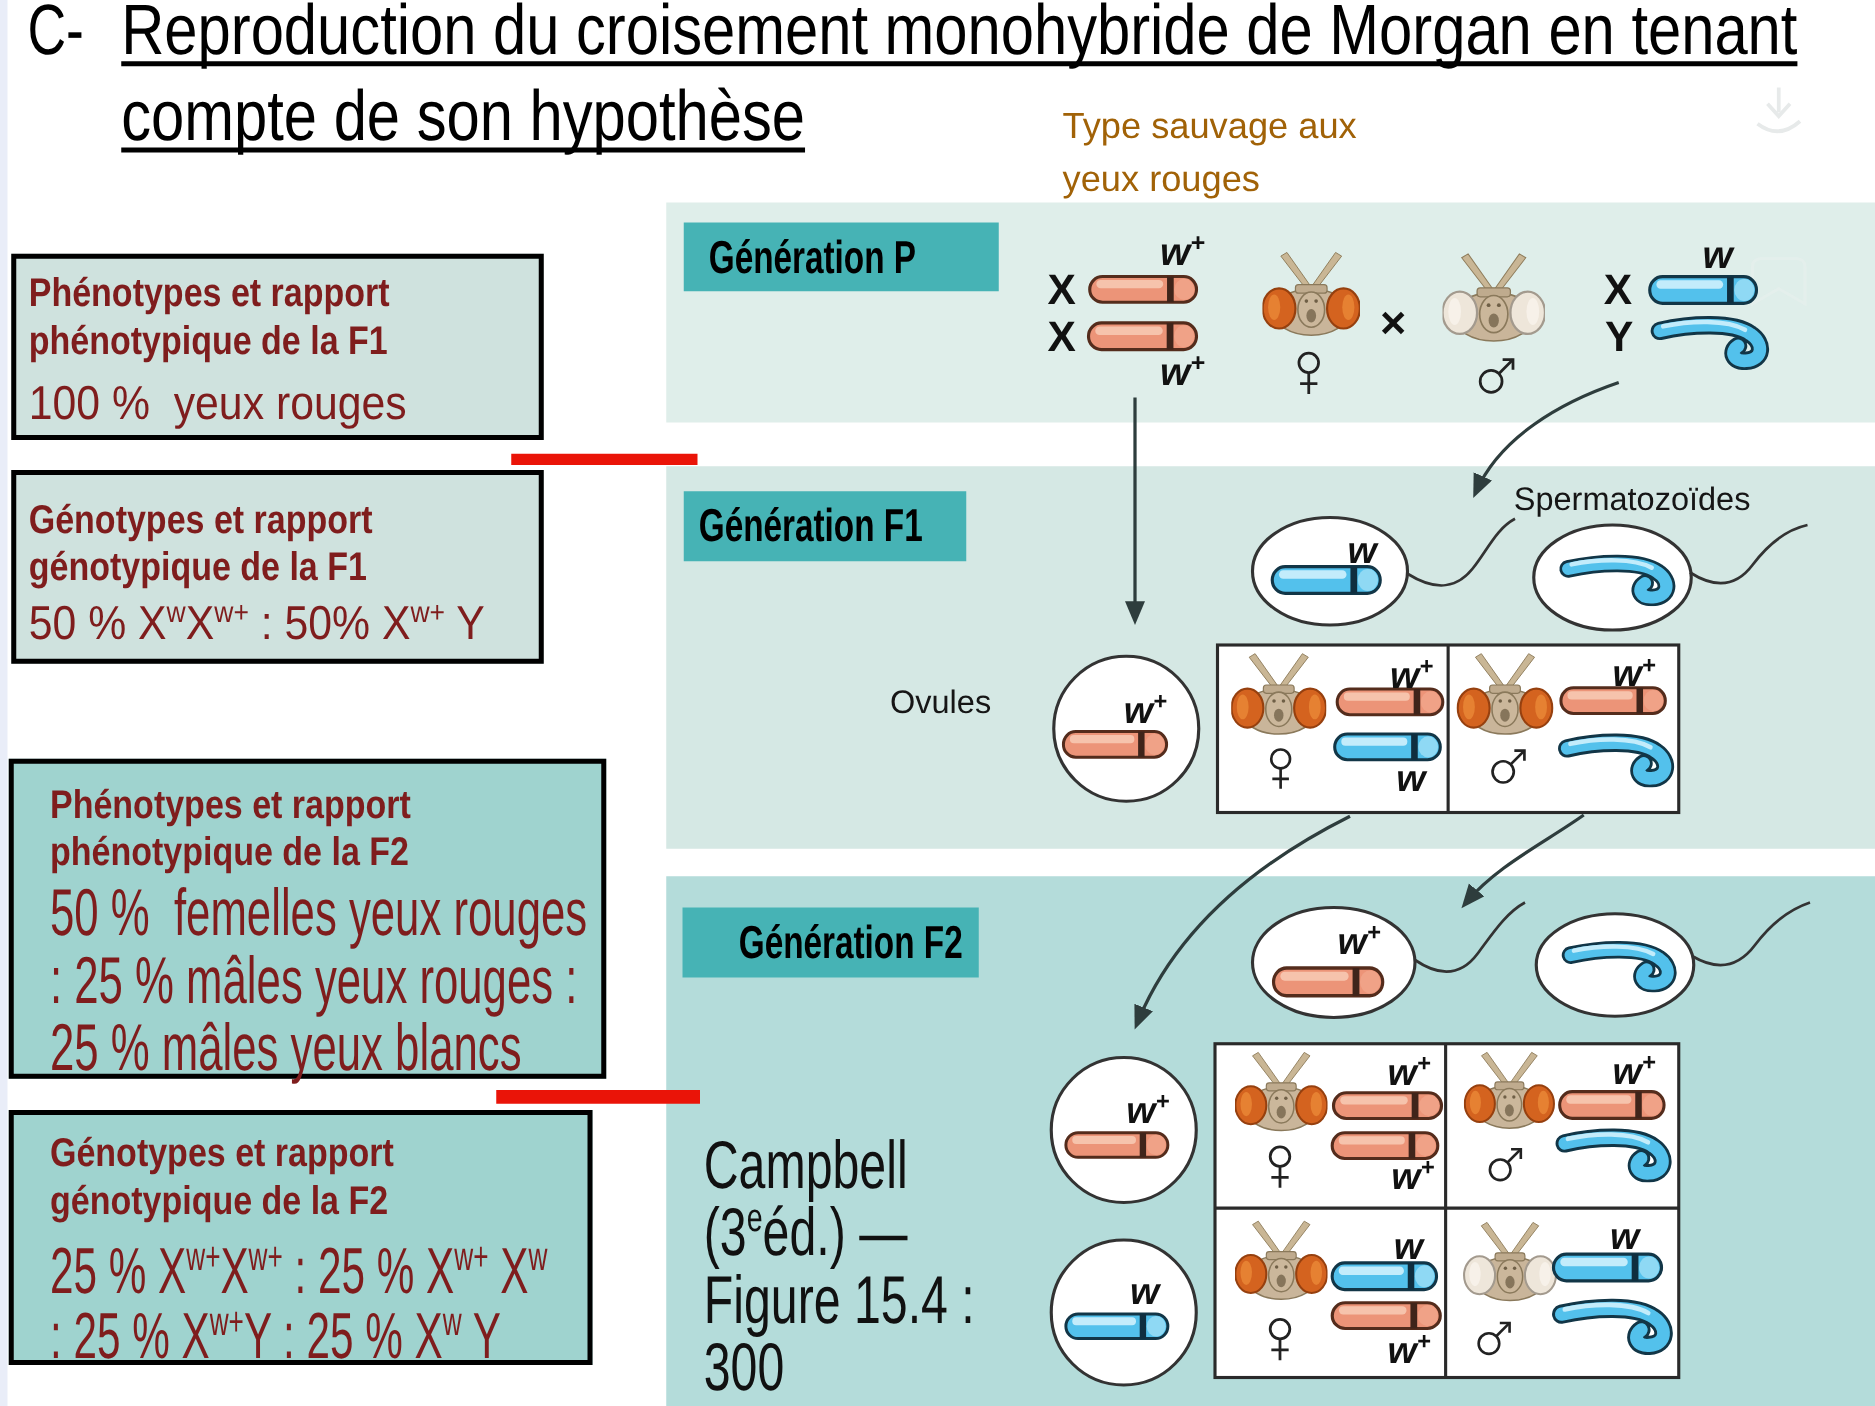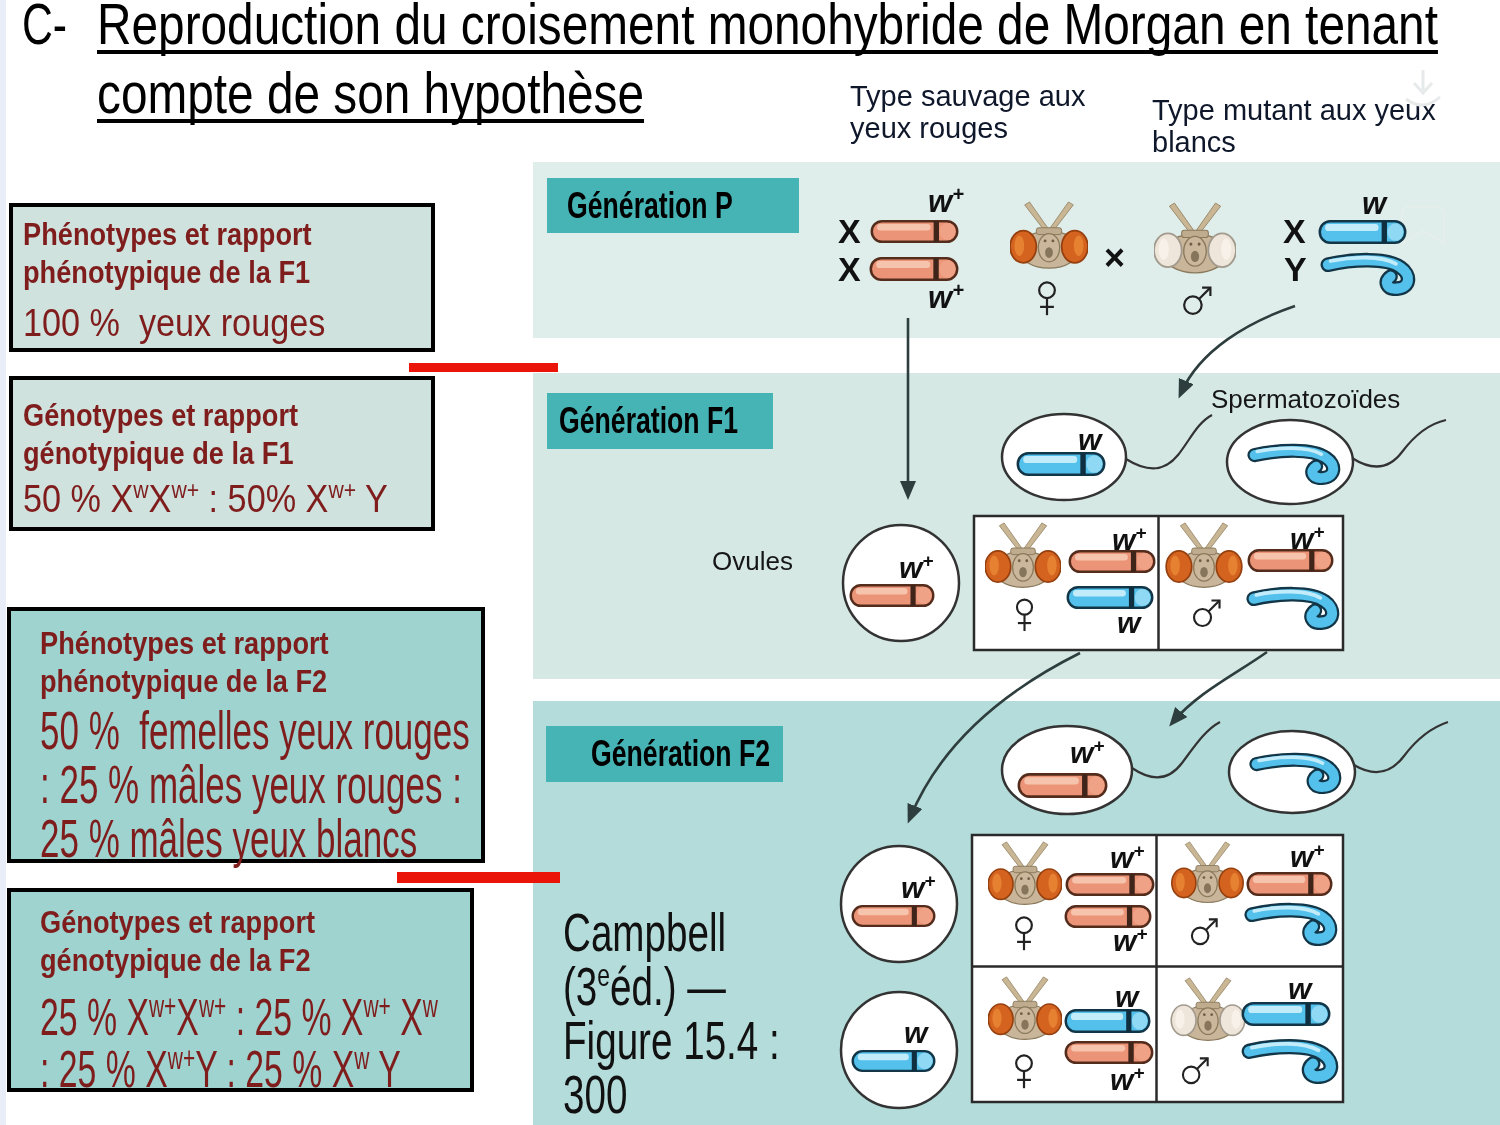--- a/index.html
+++ b/index.html
@@ -8,42 +8,41 @@
 .panel{position:absolute;left:533px;width:967px;}
 .genlab{position:absolute;background:#46b3b5;color:#000;font-weight:bold;font-size:37px;display:flex;align-items:center;padding-left:20px;box-sizing:border-box;white-space:nowrap;}
 .genlab>span{display:inline-block;transform:scaleX(0.72);transform-origin:left center;}
 .lbox{position:absolute;border:4px solid #000;box-sizing:border-box;color:#7f1d1d;}
 .lbox div{white-space:nowrap;transform-origin:left center;}
 .lbox .b{font-weight:bold;font-size:32px;line-height:38px;transform:scaleX(0.85);}
 .lbox .r{font-weight:normal;font-size:38px;line-height:46px;transform:scaleX(0.90);}
 .lbox .r2{font-weight:normal;font-size:53px;line-height:54px;transform:scaleX(0.66);}
 .redline{position:absolute;background:#ea1408;height:9px;}
 sup{font-size:0.62em;vertical-align:super;line-height:0;}
-.tlab{position:absolute;font-size:29px;line-height:32px;color:#0f172a;}
+.tlab{position:absolute;font-size:29px;line-height:43px;color:#a16207;}
 .wl{font:italic bold 31px "Liberation Sans",sans-serif;fill:#111;}
 .wl32{font:italic bold 30px "Liberation Sans",sans-serif;fill:#111;}
 .wl34{font:italic bold 30px "Liberation Sans",sans-serif;fill:#111;}
 svg text{font-family:"Liberation Sans",sans-serif;}
 </style>
 </head>
 <body>
 <div id="page">
 
   <div class="abs" style="left:0;top:0;width:6px;height:1125px;background:#e9edf8;"></div>
 
   <div class="panel" style="top:162px;height:176px;background:#dfeeea;"></div>
   <div class="panel" style="top:373px;height:306px;background:#d5e8e4;"></div>
   <div class="panel" style="top:701px;height:424px;background:#b4dcda;"></div>
 
   <div class="abs" id="tC" style="left:22px;top:-4px;font-size:57px;line-height:57px;color:#000;transform:scaleX(0.75);transform-origin:left top;">C-</div>
   <div class="abs" id="t1" style="left:97px;top:-4px;font-size:57px;line-height:57px;color:#000;text-decoration:underline;text-decoration-thickness:4px;text-underline-offset:6px;text-decoration-skip-ink:none;white-space:nowrap;transform:scaleX(0.838);transform-origin:left top;">Reproduction du croisement monohybride de Morgan en tenant</div>
   <div class="abs" id="t2" style="left:97px;top:65px;font-size:57px;line-height:57px;color:#000;text-decoration:underline;text-decoration-thickness:4px;text-underline-offset:6px;text-decoration-skip-ink:none;white-space:nowrap;transform:scaleX(0.838);transform-origin:left top;">compte de son hypothèse</div>
 
   <div class="tlab" style="left:850px;top:80px;">Type sauvage aux<br>yeux rouges</div>
-  <div class="tlab" style="left:1152px;top:94px;">Type mutant aux yeux<br>blancs</div>
 
   <div class="genlab" style="left:547px;top:178px;width:252px;height:55px;">
       <span>Génération P</span>
     </div>
   <div class="genlab" style="left:547px;top:393px;width:226px;height:56px;padding-left:12px;">
       <span>Génération F1</span>
     </div>
   <div class="genlab" style="left:546px;top:726px;width:237px;height:56px;padding-left:45px;">
       <span>Génération F2</span>
     </div>

